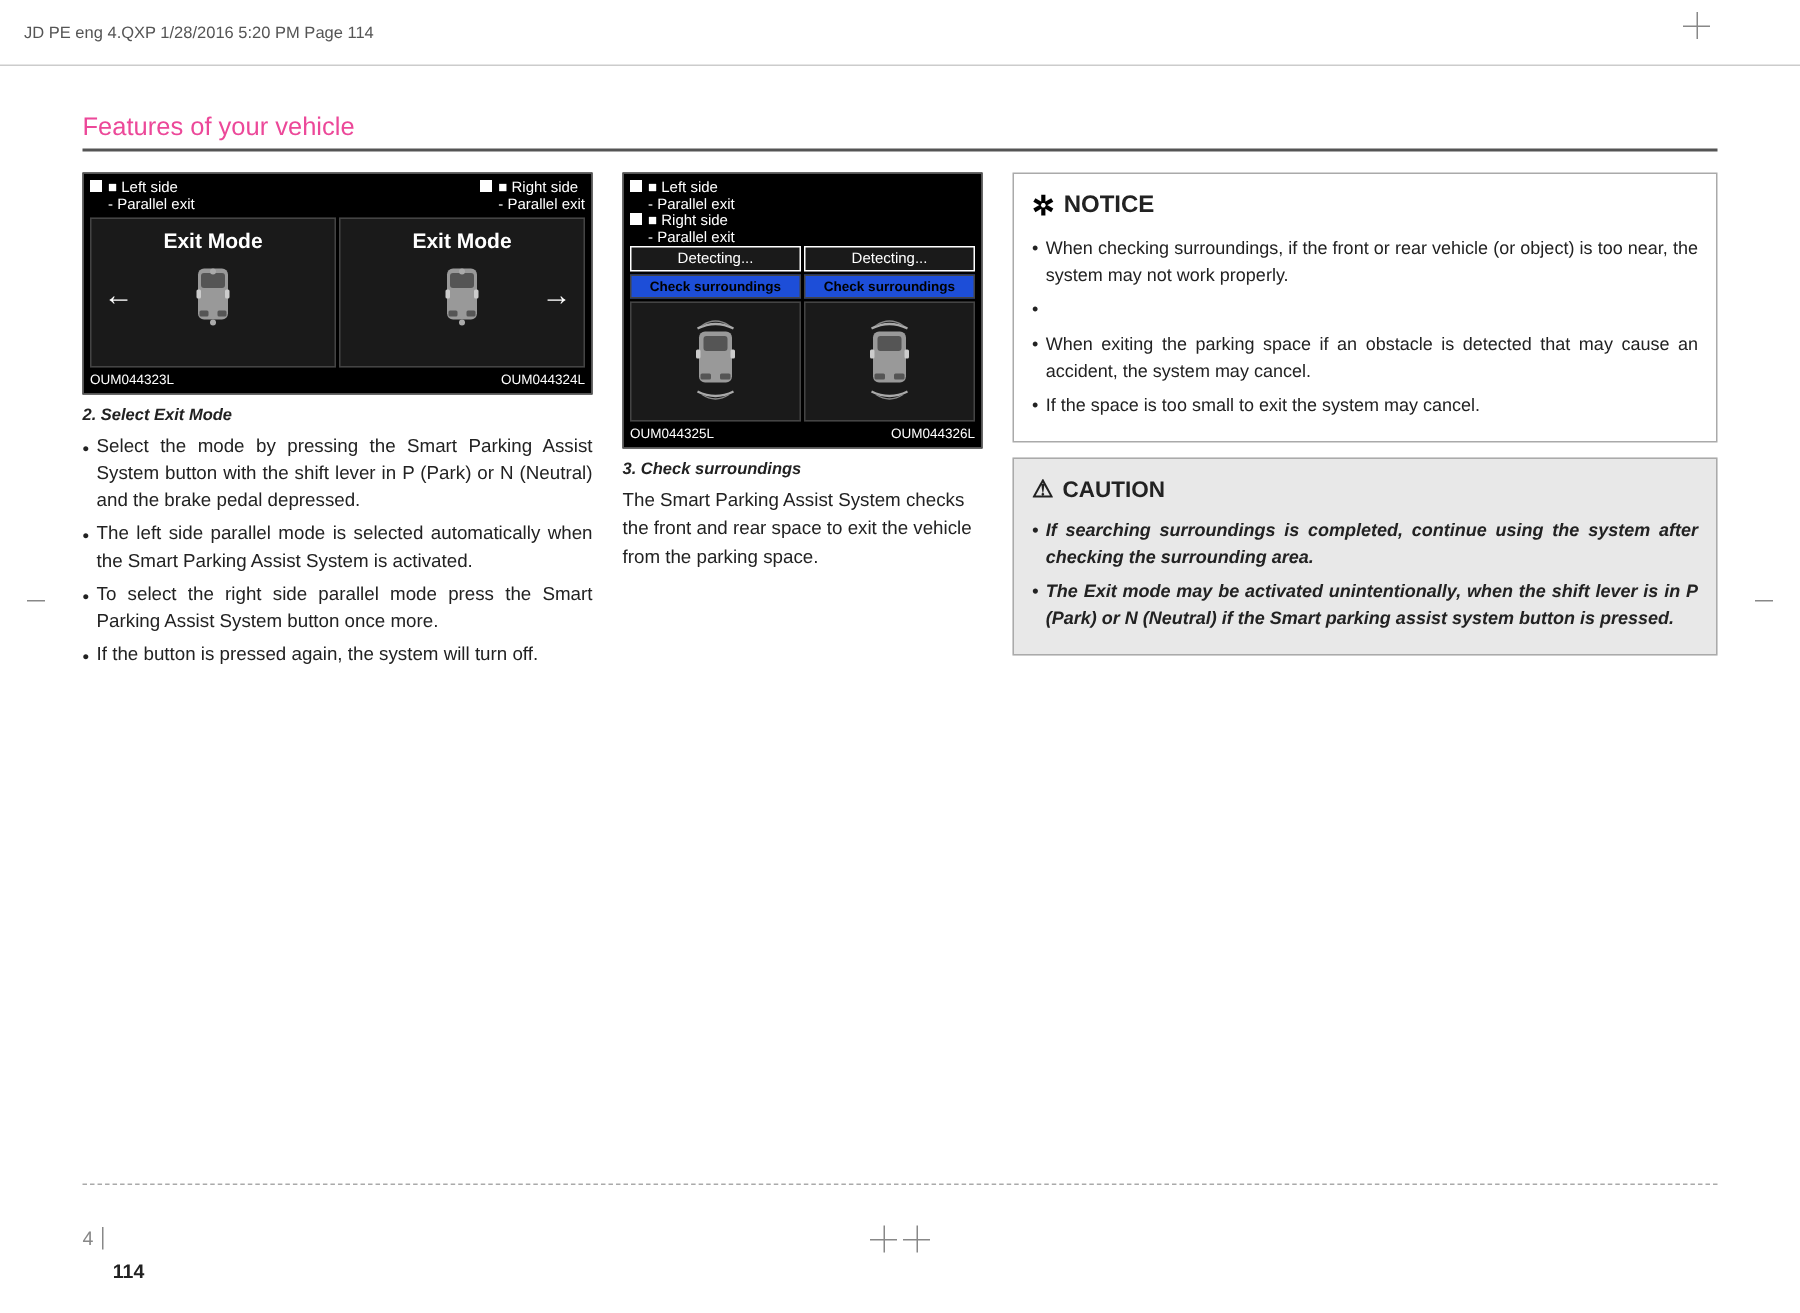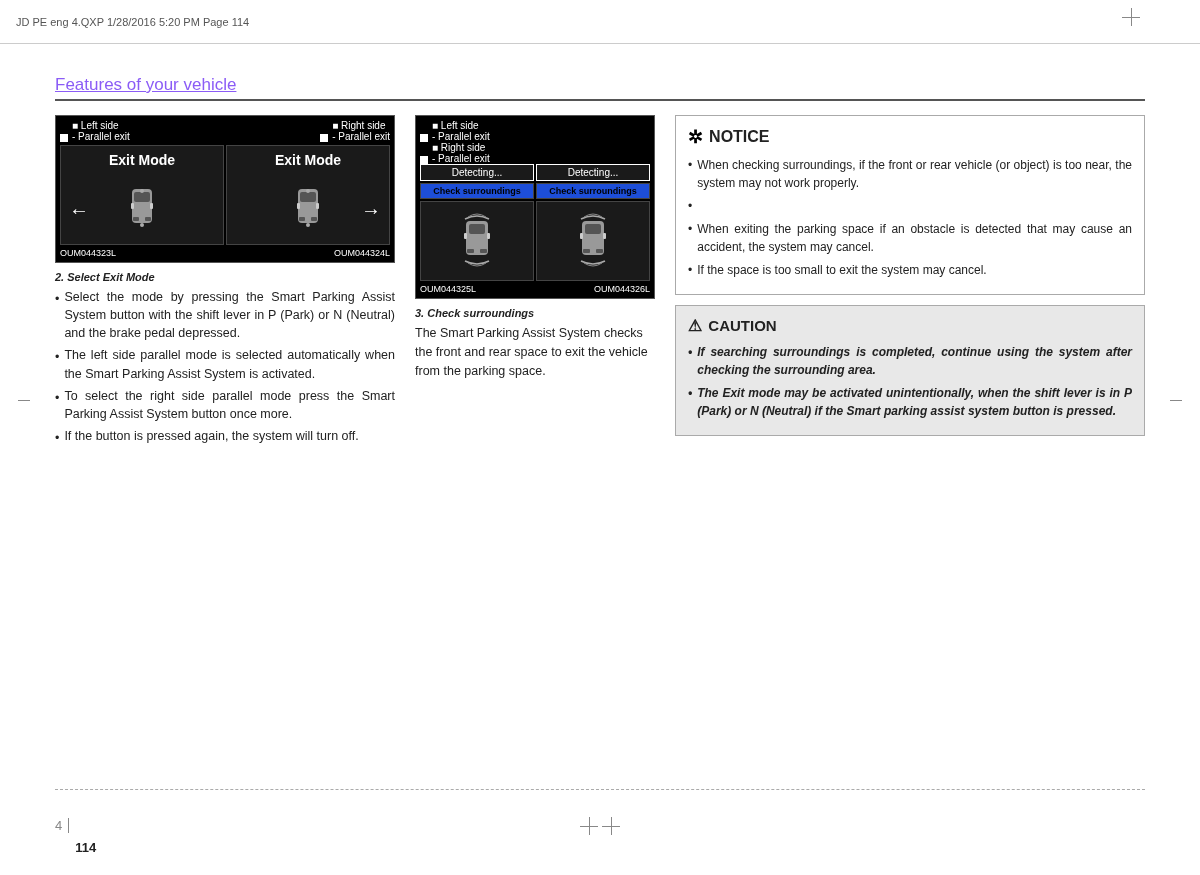--- a/index.html
+++ b/index.html
@@ -56,25 +56,24 @@
     
     .page-title-section {
       position: absolute;
       top: 75px;
       left: 55px;
       right: 55px;
     }
     .page-title {
       font-size: 17px;
       font-weight: normal;
-      color: #8b5cf6;
+      color: #ec4899;
       border-bottom: 2px solid #555;
       padding-bottom: 4px;
       margin-bottom: 16px;
-      text-decoration: underline;
     }
 
     
     .main-content {
       position: absolute;
       top: 115px;
       left: 55px;
       right: 55px;
       bottom: 60px;
       display: flex;
@@ -109,42 +108,42 @@
     }
     .diagram-panel .label-row {
       display: flex;
       justify-content: space-between;
       margin-bottom: 3px;
       color: #fff;
       font-size: 10px;
     }
     .label-item {
       display: flex;
-      align-items: flex-end;
+      align-items: flex-start;
       gap: 4px;
     }
     .label-square {
       width: 8px;
       height: 8px;
       background: #fff;
       display: inline-block;
     }
     .diagram-inner {
       display: flex;
       gap: 2px;
     }
     .diagram-cell {
       flex: 1;
       background: #1a1a1a;
       border: 1px solid #444;
       min-height: 100px;
       display: flex;
       flex-direction: column;
       align-items: center;
-      justify-content: space-between;
+      justify-content: flex-start;
       padding: 6px 4px;
       position: relative;
     }
     .exit-mode-label {
       font-size: 14px;
       font-weight: bold;
       color: #fff;
       text-align: center;
     }
 

